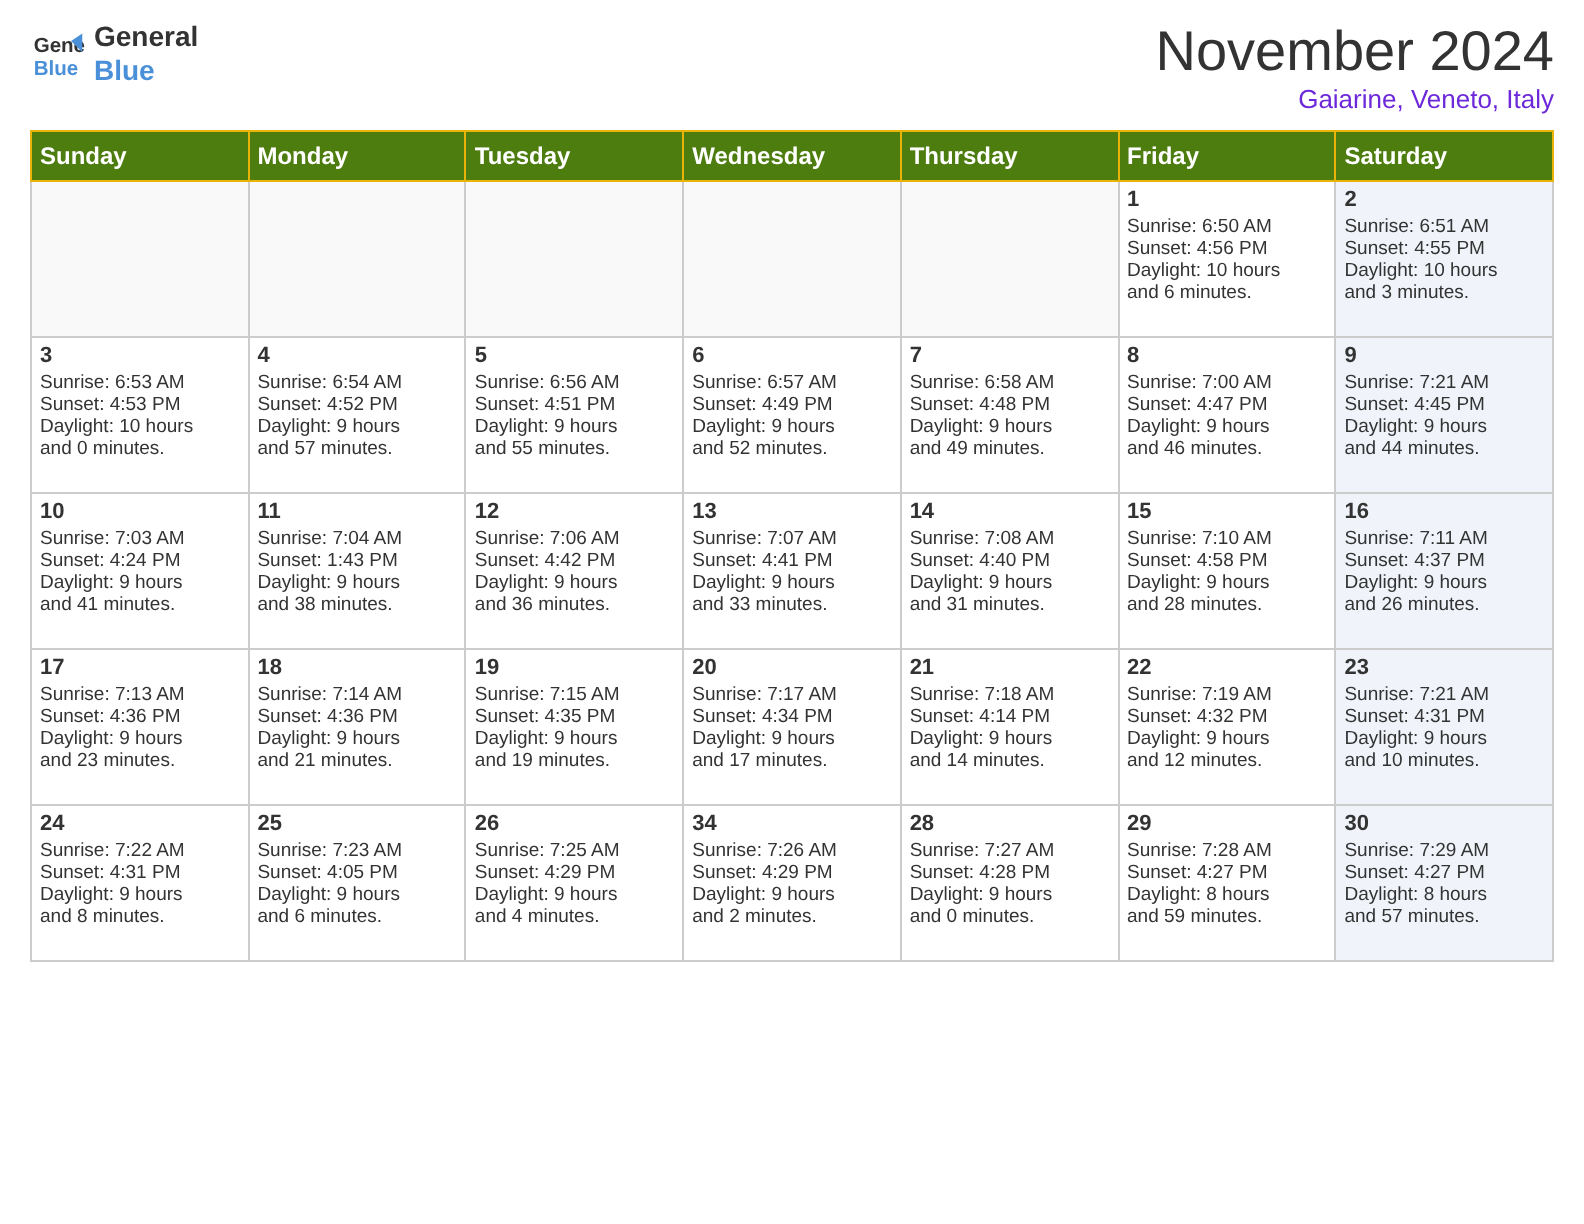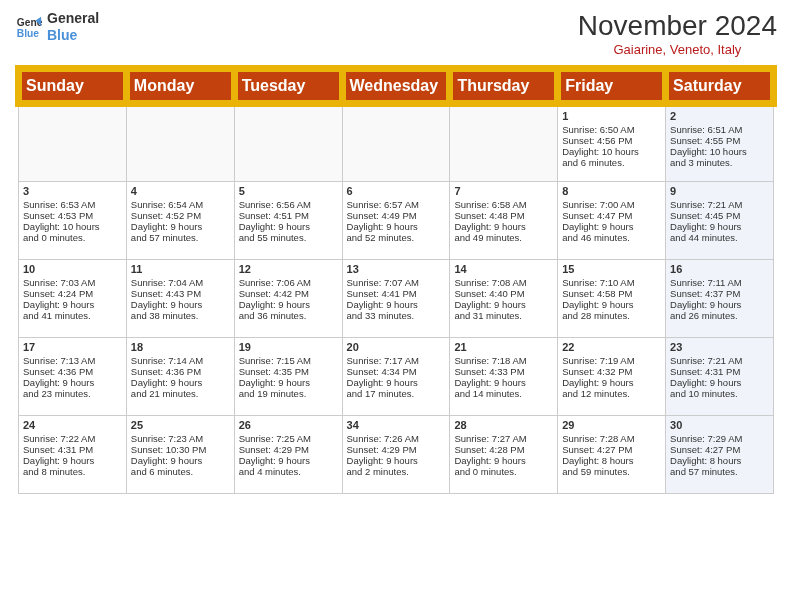--- a/index.html
+++ b/index.html
@@ -32,36 +32,35 @@
     .title-block {
       text-align: right;
     }
     .month-title {
       font-size: 28px;
       font-weight: normal;
       color: #333;
     }
     .subtitle {
       font-size: 13px;
-      color: #b91c1c;
-      text-align: center;
+      color: #6d28d9;
     }
     table {
       width: 100%;
       border-collapse: collapse;
       table-layout: fixed;
     }
     th {
-      background-color: #c2410c;
+      background-color: #4d7c0f;
       color: white;
-      font-size: 16px;
+      font-size: 12px;
       font-weight: bold;
       padding: 5px 4px;
       text-align: left;
-      border: 7px solid #eab308;
+      border: 1px solid #eab308;
     }
     td {
       border: 1px solid #ccc;
       vertical-align: top;
       padding: 3px 4px;
       font-size: 9.5px;
       color: #333;
       height: 78px;
       background: #fff;
     }
@@ -189,21 +188,21 @@
           <td>
             <span class="day-num">10</span>
             <div>Sunrise: 7:03 AM</div>
             <div>Sunset: 4:24 PM</div>
             <div>Daylight: 9 hours</div>
             <div>and 41 minutes.</div>
           </td>
           <td>
             <span class="day-num">11</span>
             <div>Sunrise: 7:04 AM</div>
-            <div>Sunset: 4:43 PM</div>
+            <div>Sunset: 1:43 PM</div>
             <div>Daylight: 9 hours</div>
             <div>and 38 minutes.</div>
           </td>
           <td>
             <span class="day-num">12</span>
             <div>Sunrise: 7:06 AM</div>
             <div>Sunset: 4:42 PM</div>
             <div>Daylight: 9 hours</div>
             <div>and 36 minutes.</div>
           </td>
@@ -261,21 +260,21 @@
           <td>
             <span class="day-num">20</span>
             <div>Sunrise: 7:17 AM</div>
             <div>Sunset: 4:34 PM</div>
             <div>Daylight: 9 hours</div>
             <div>and 17 minutes.</div>
           </td>
           <td>
             <span class="day-num">21</span>
             <div>Sunrise: 7:18 AM</div>
-            <div>Sunset: 4:33 PM</div>
+            <div>Sunset: 4:14 PM</div>
             <div>Daylight: 9 hours</div>
             <div>and 14 minutes.</div>
           </td>
           <td>
             <span class="day-num">22</span>
             <div>Sunrise: 7:19 AM</div>
             <div>Sunset: 4:32 PM</div>
             <div>Daylight: 9 hours</div>
             <div>and 12 minutes.</div>
           </td>
@@ -291,21 +290,21 @@
           <td>
             <span class="day-num">24</span>
             <div>Sunrise: 7:22 AM</div>
             <div>Sunset: 4:31 PM</div>
             <div>Daylight: 9 hours</div>
             <div>and 8 minutes.</div>
           </td>
           <td>
             <span class="day-num">25</span>
             <div>Sunrise: 7:23 AM</div>
-            <div>Sunset: 10:30 PM</div>
+            <div>Sunset: 4:05 PM</div>
             <div>Daylight: 9 hours</div>
             <div>and 6 minutes.</div>
           </td>
           <td>
             <span class="day-num">26</span>
             <div>Sunrise: 7:25 AM</div>
             <div>Sunset: 4:29 PM</div>
             <div>Daylight: 9 hours</div>
             <div>and 4 minutes.</div>
           </td>

